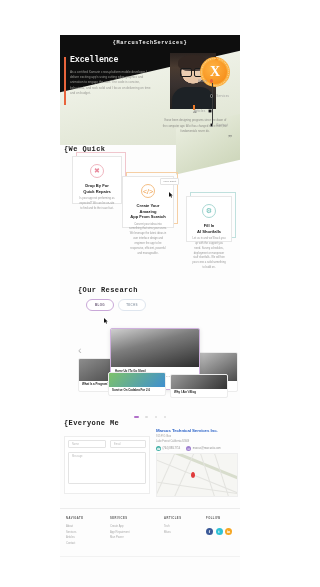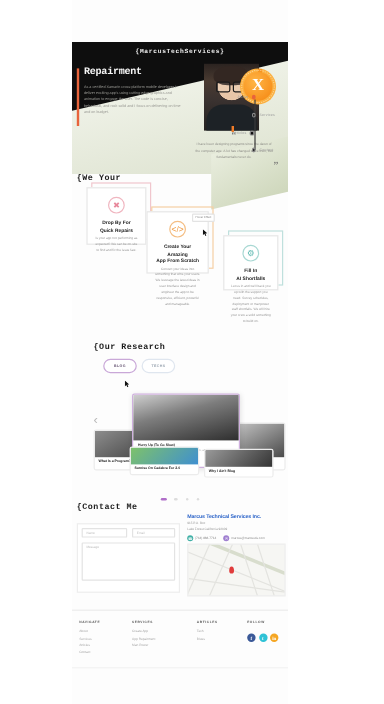--- a/index.html
+++ b/index.html
@@ -211,21 +211,21 @@
 
   <div id="hero">
     <div class="hero-diag2"></div>
     <div class="hero-diag"></div>
 
     <div class="logo">{MarcusTechServices}</div>
 
     <div class="hero-left">
       <div class="hero-accent"></div>
       <div class="hero-title">
-        <div>Repairment</div>
+        <div>Excellence</div>
       </div>
       <div class="hero-body">As a certified Xamarin cross-platform mobile developer I deliver exciting app's using cutting edge graphics and animation to engage the user. The code is concise, behavioral, and rock solid and I focus on delivering on time and on budget.</div>
     </div>
 
     <div class="hero-photo">
       <div class="photo-face"></div>
       <div class="photo-hair"></div>
       <div class="photo-glass"></div>
       <div class="photo-body"></div>
     </div>
@@ -263,21 +263,21 @@
         <span class="vdot"></span>
       </div>
 
       <div class="vitem right" style="top:44px; padding-left:24px;">
         <span class="vdot"></span>
         <span class="vlab v-right-lab">Contact</span>
       </div>
     </div>
   </div>
 
-  <div class="sec-head" id="weWill">{We Your</div>
+  <div class="sec-head" id="weWill">{We Quick</div>
 
   <div class="card-ghost" id="c1g"></div>
   <div class="card" id="c1">
     <div class="cicon" style="border-color:#f0b6c0; color:#e8899c;">✖</div>
     <div class="card-title">
       <div>Drop By For</div>
       <div>Quick Repairs</div>
     </div>
     <div class="card-body">Is your app not performing as expected? We can be on-site to find and fix the issue fast.</div>
   </div>
@@ -357,21 +357,21 @@
     </div>
   </div>
 
   <div class="dots">
     <span class="on"></span>
     <span></span>
     <span></span>
     <span></span>
   </div>
 
-  <div class="sec-head" id="contactHead">{Contact Me</div>
+  <div class="sec-head" id="contactHead">{Everyone Me</div>
   <div class="form-box"></div>
   <div class="finput" id="fName">Name</div>
   <div class="finput" id="fEmail">Email</div>
   <div class="finput" id="fMsg">Message</div>
 
   <div class="co-name">Marcus Technical Services Inc.</div>
   <div class="co-addr">
     <div>915 P.O. Box</div>
     <div>Lake Forest California 92609</div>
   </div>

